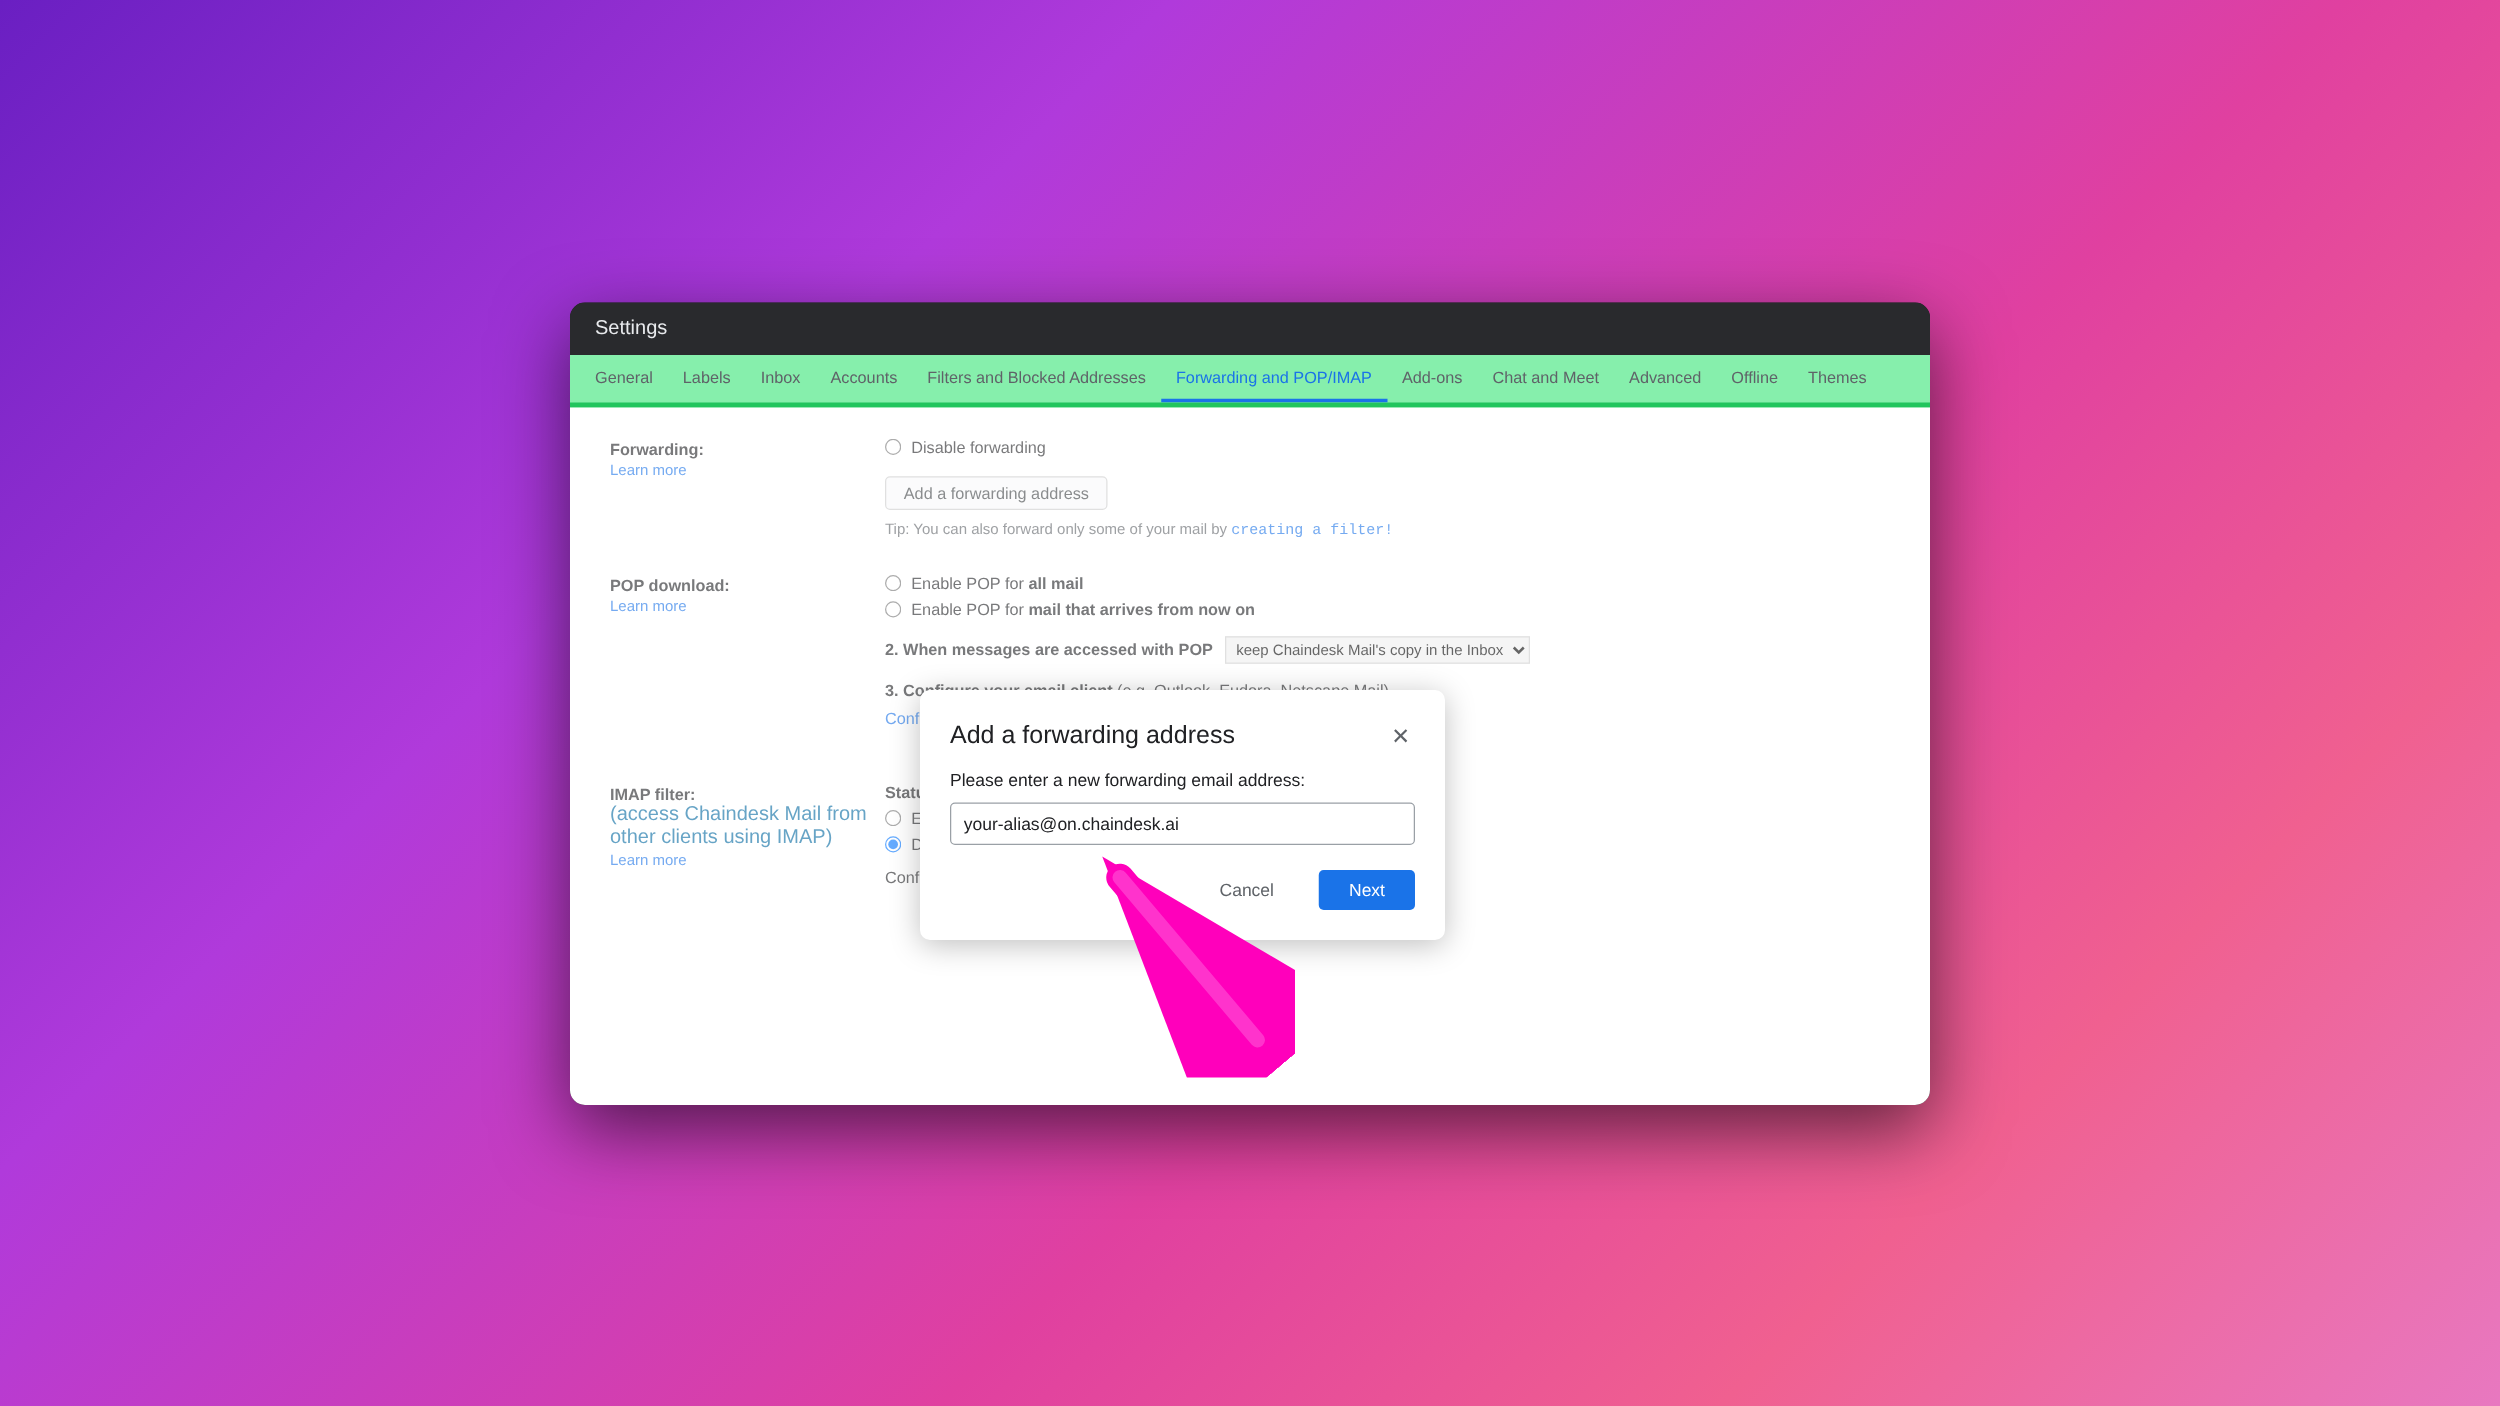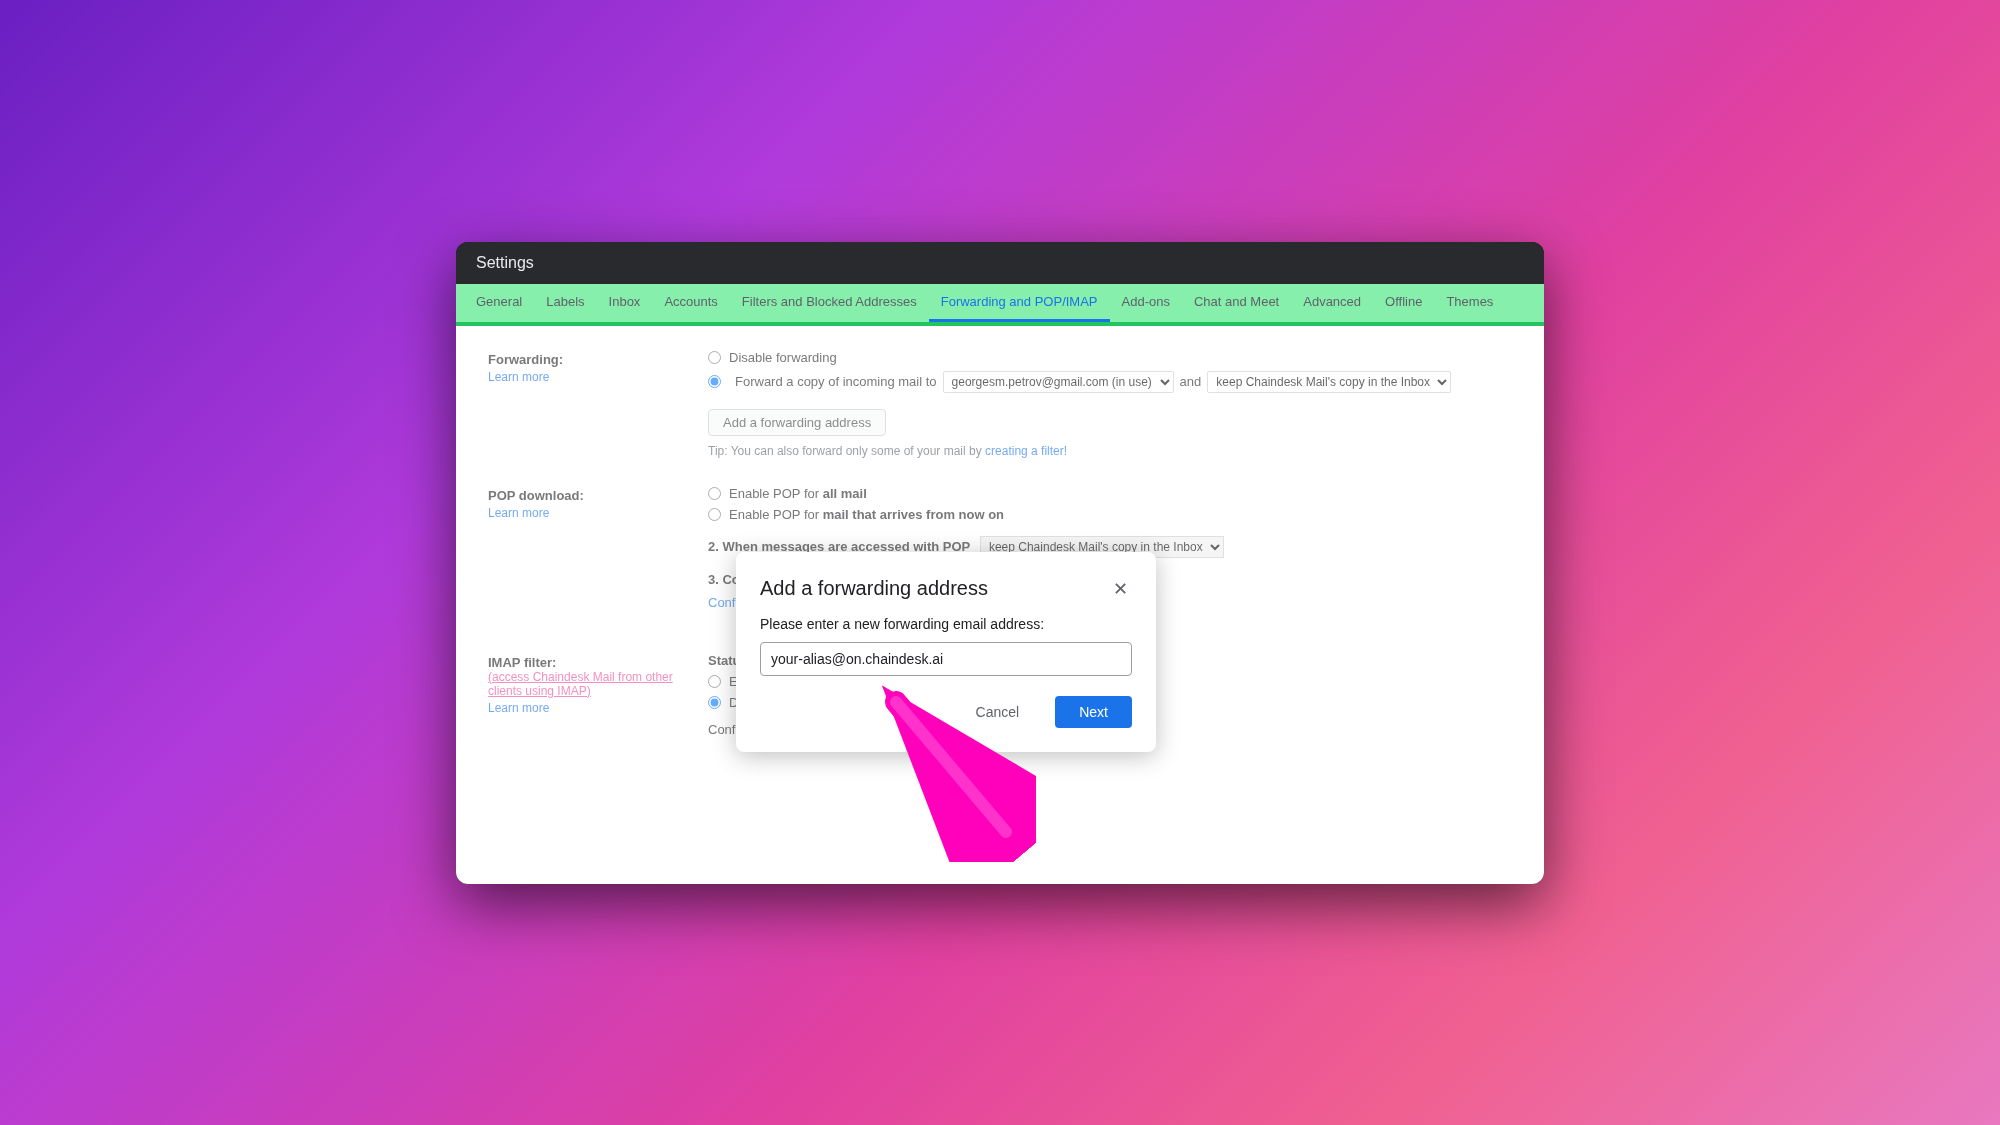--- a/index.html
+++ b/index.html
@@ -148,20 +148,21 @@
 
     .tip-text {
       font-size: 12px;
       color: #5f6368;
       margin-top: 8px;
     }
 
     .tip-text a {
       color: #1a73e8;
       text-decoration: none;
+      font-family: Liberation Mono, monospace;
     }
 
     .setting-sub-title {
       font-size: 13px;
       font-weight: 600;
       color: #202124;
       margin-bottom: 6px;
     }
 
     .setting-sub-text {
@@ -175,23 +176,22 @@
       color: #1a73e8;
       text-decoration: none;
       cursor: pointer;
     }
 
     .pop-section {
       margin-bottom: 14px;
     }
 
     .imap-note {
-      font-size: 12px;
-      color: #ec4899;
-      text-decoration: underline;
+      font-size: 16px;
+      color: #0369a1;
     }
 
     .window-wrapper {
       position: relative;
     }
 
     .modal-dialog {
       position: absolute;
       top: 310px;
       left: 280px;
@@ -319,31 +319,20 @@
 
           <div class="setting-row">
             <div class="setting-label">
               <div class="setting-label-title">Forwarding:</div>
               <a class="setting-label-link">Learn more</a>
             </div>
             <div class="setting-controls">
               <div class="radio-option">
                 <input type="radio" name="forwarding" id="fwd-disable" style="">
                 <label for="fwd-disable">Disable forwarding</label>
-              </div>
-              <div class="radio-option inline-select">
-                <input type="radio" name="forwarding" id="fwd-enable" checked="" style="">
-                <label for="fwd-enable">Forward a copy of incoming mail to</label>
-                <select>
-                  <option>georgesm.petrov@gmail.com (in use)</option>
-                </select>
-                <span>and</span>
-                <select>
-                  <option>keep Chaindesk Mail's copy in the Inbox</option>
-                </select>
               </div>
               <div>
                 <button class="add-fwd-btn">Add a forwarding address</button>
               </div>
               <div class="tip-text">
                 <span>Tip: You can also forward only some of your mail by</span>
                 <a class="setting-label-link">creating a filter!</a>
               </div>
             </div>
           </div>

